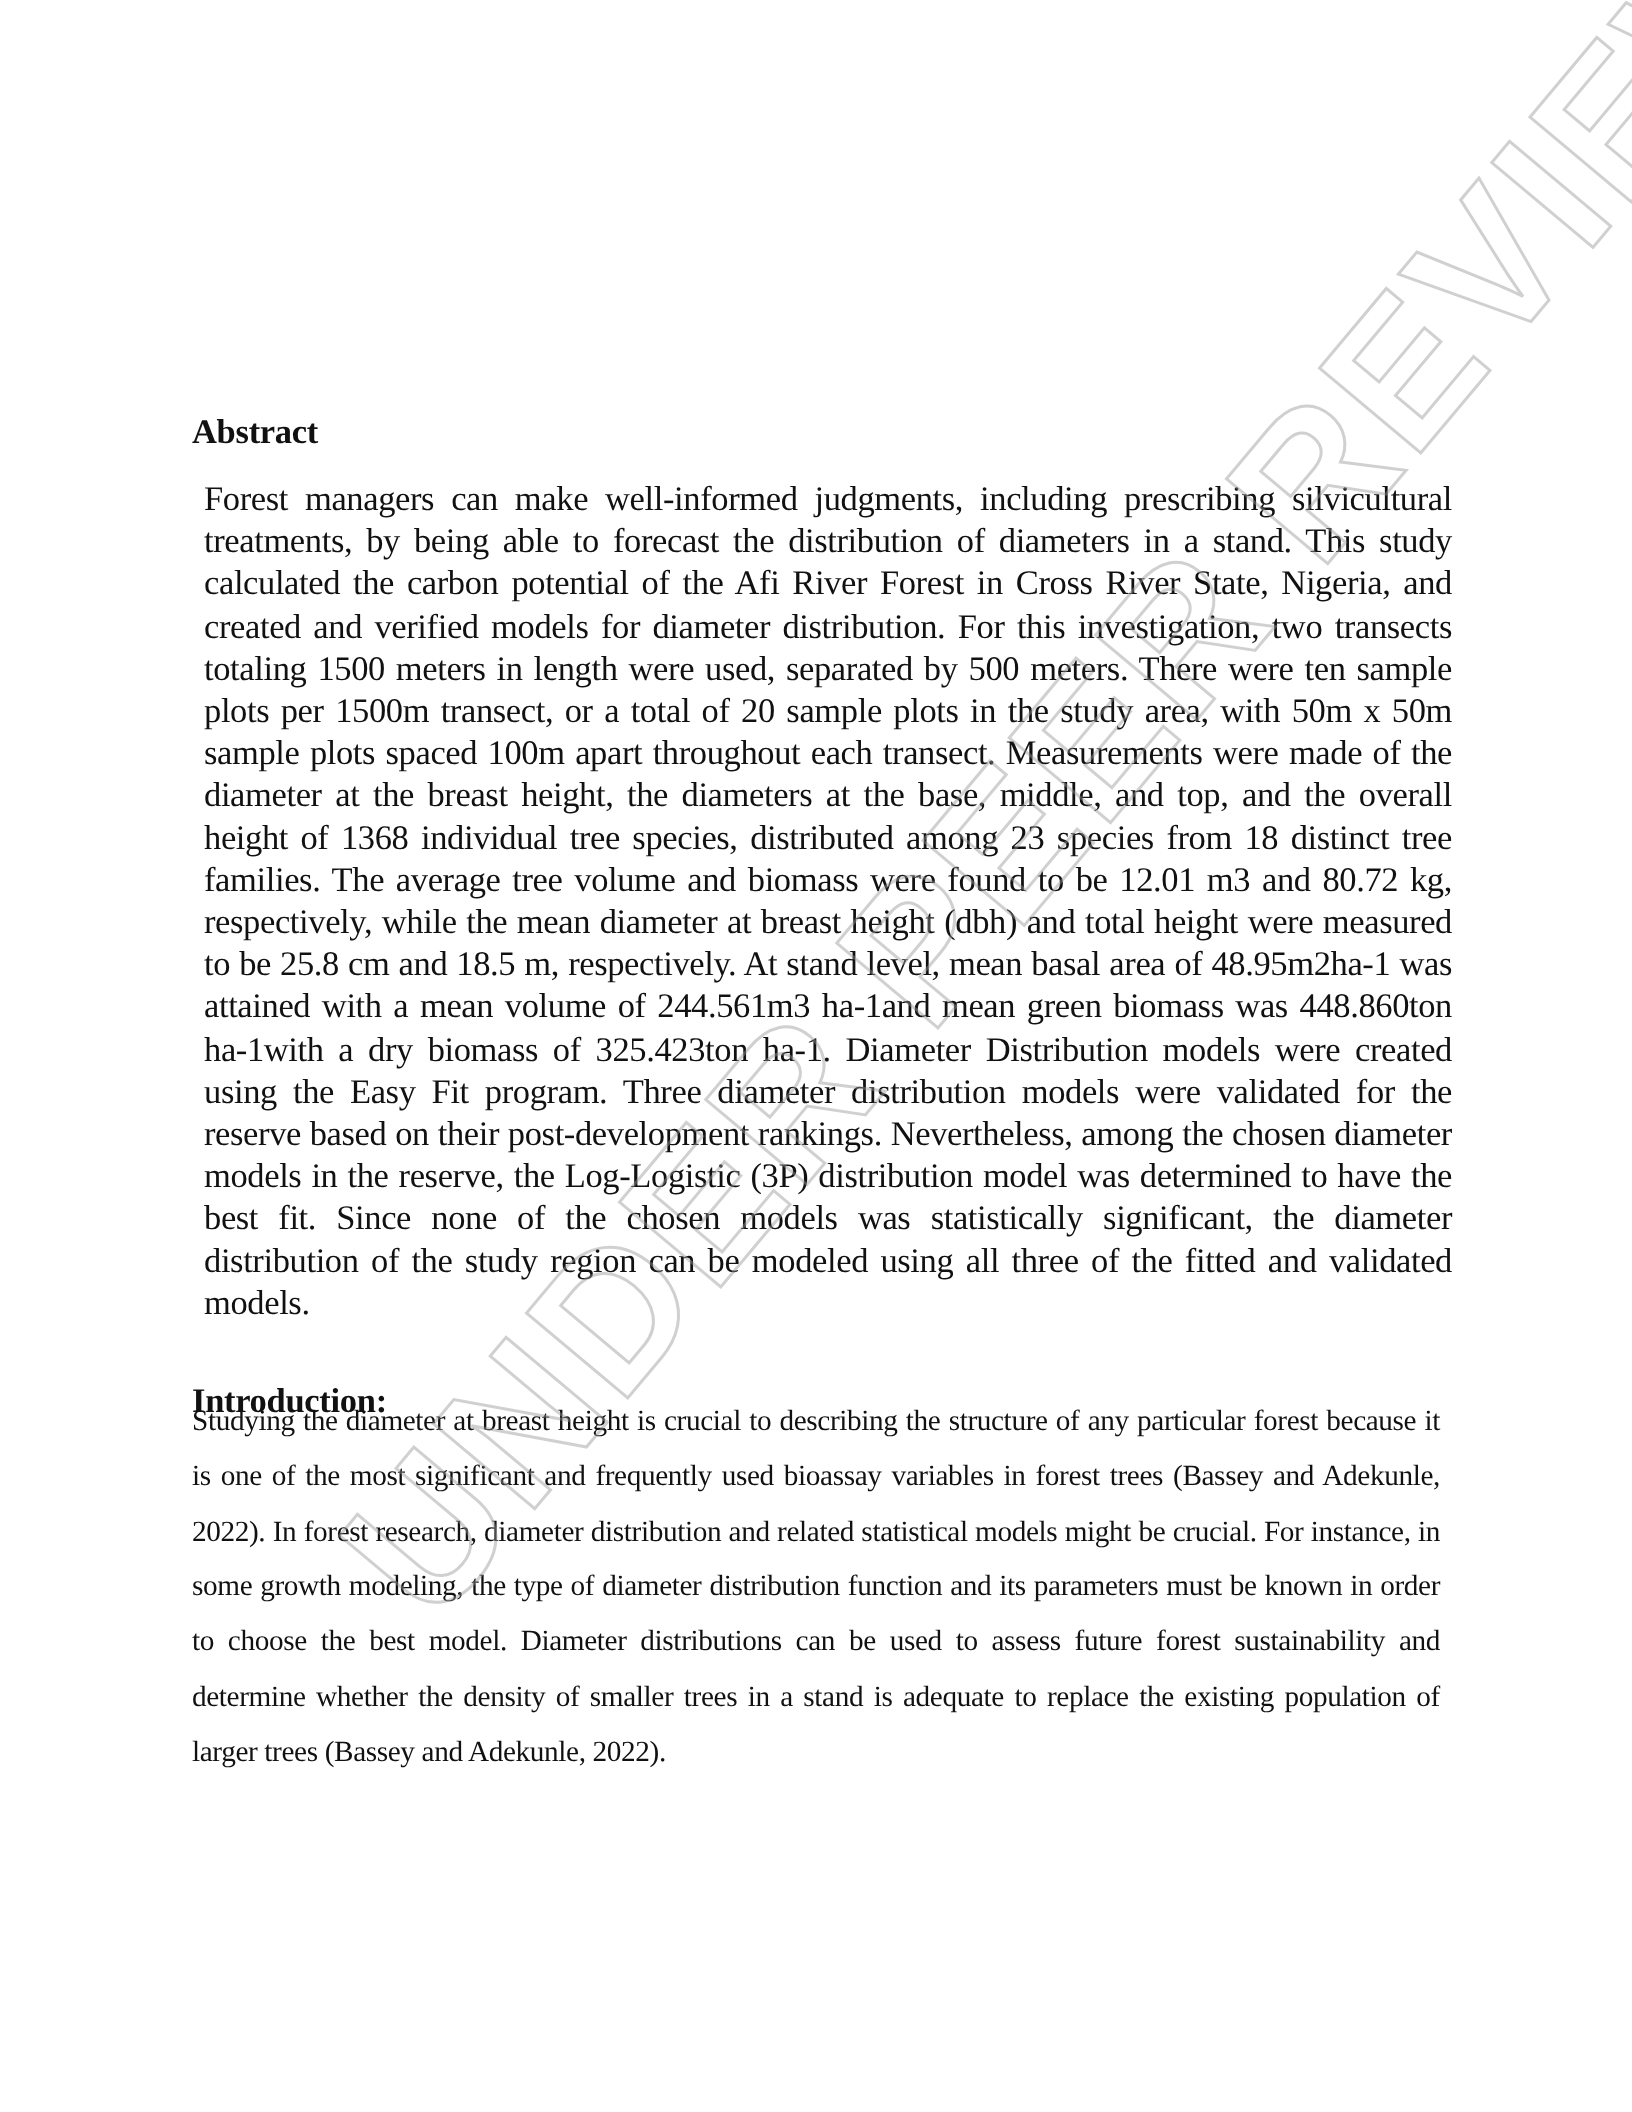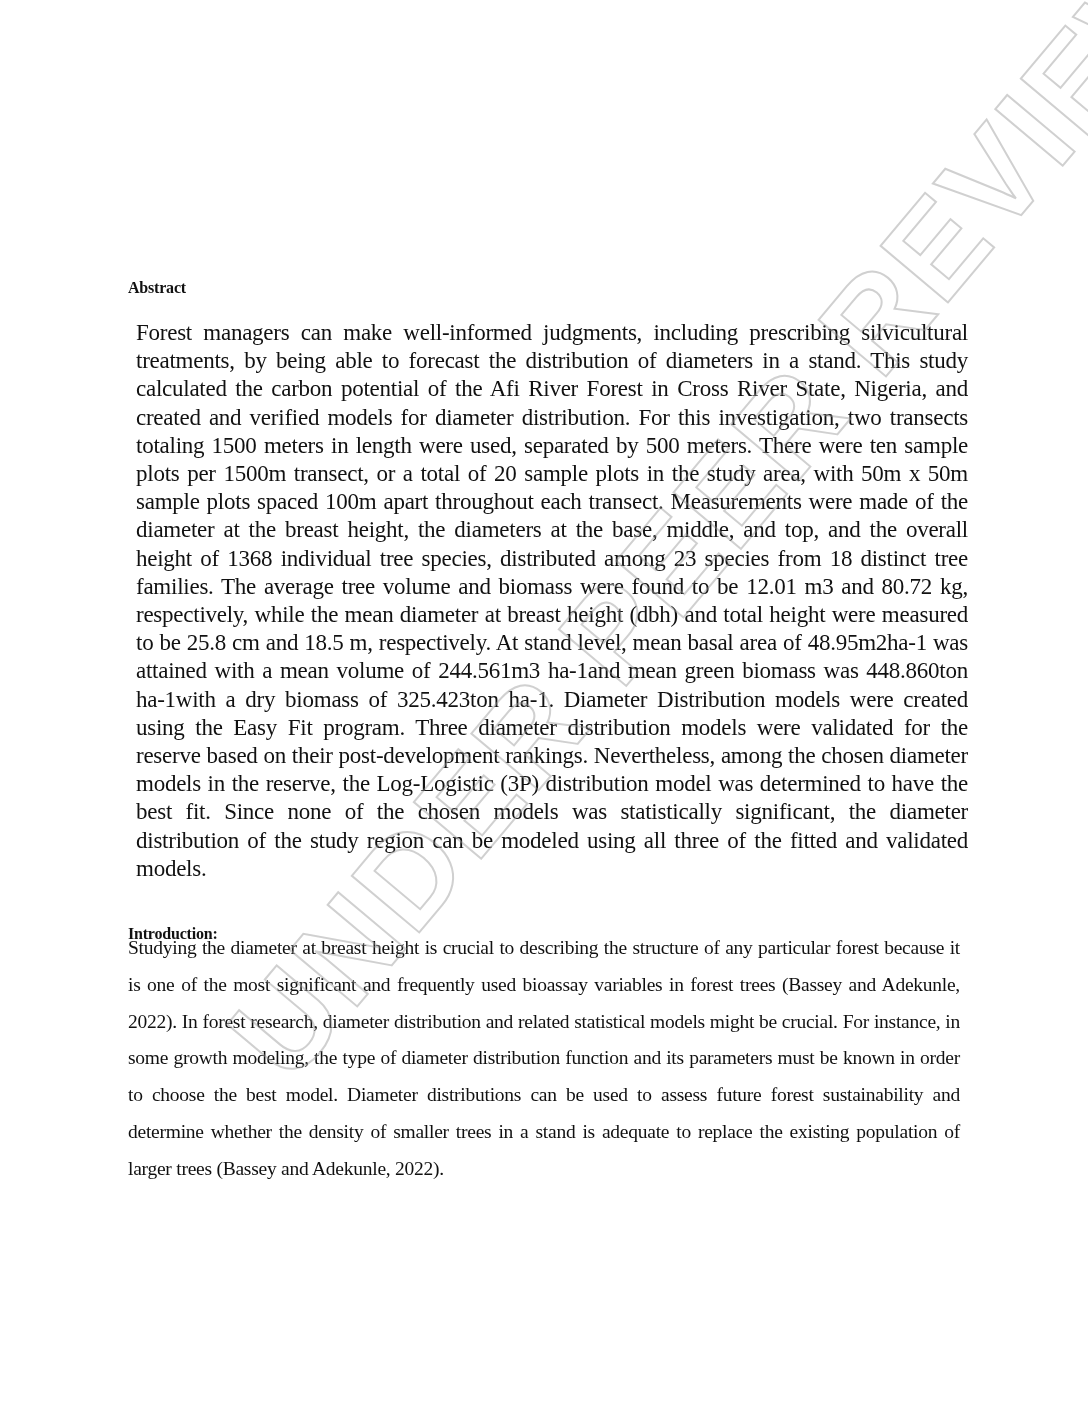--- a/index.html
+++ b/index.html
@@ -7,21 +7,21 @@
       width: 1088px; height: 1408px; position: relative; overflow: hidden;
       font-family: "Liberation Serif", serif; color: #111111;
     }
     .page { position: absolute; left: 0; top: 0; width: 1088px; height: 1408px; }
     .title {
       position: absolute; left: 128px; width: 832px; top: 180px;
       text-align: center; font-size: 19.5px; line-height: 36px;
       letter-spacing: -0.2px;
     }
     .heading {
-      position: absolute; left: 128px; font-weight: bold; font-size: 16px;
+      position: absolute; left: 128px; font-weight: bold; font-size: 23px;
       line-height: 24px; letter-spacing: -0.2px;
     }
     .abstract {
       position: absolute; left: 136px; width: 832px; top: 319px;
       font-size: 23px; line-height: 28.2px; text-align: justify;
       letter-spacing: -0.25px;
     }
     .keywords {
       position: absolute; left: 128px; width: 840px; top: 875px;
       font-size: 19.5px; line-height: 24px; letter-spacing: -0.25px; white-space: nowrap;

